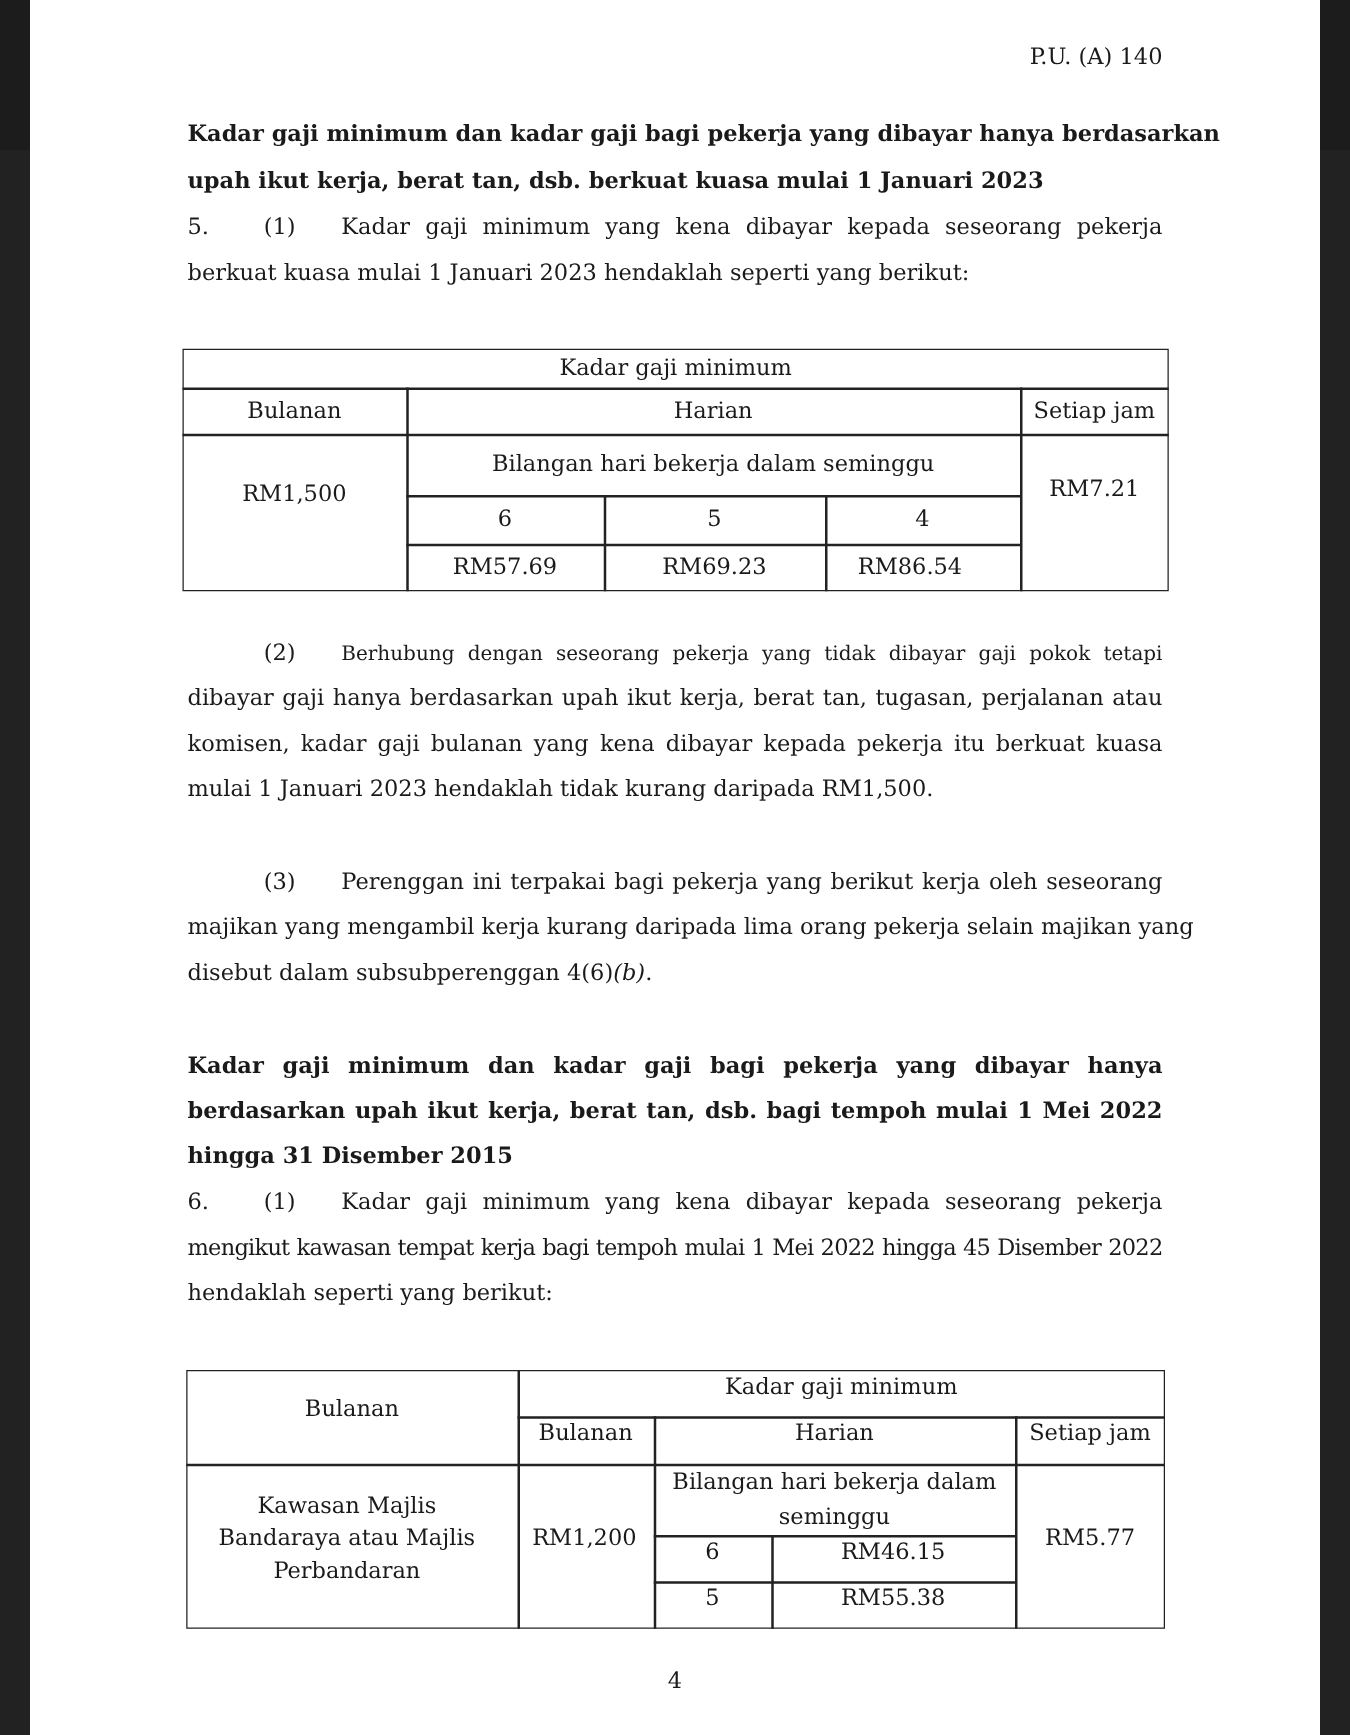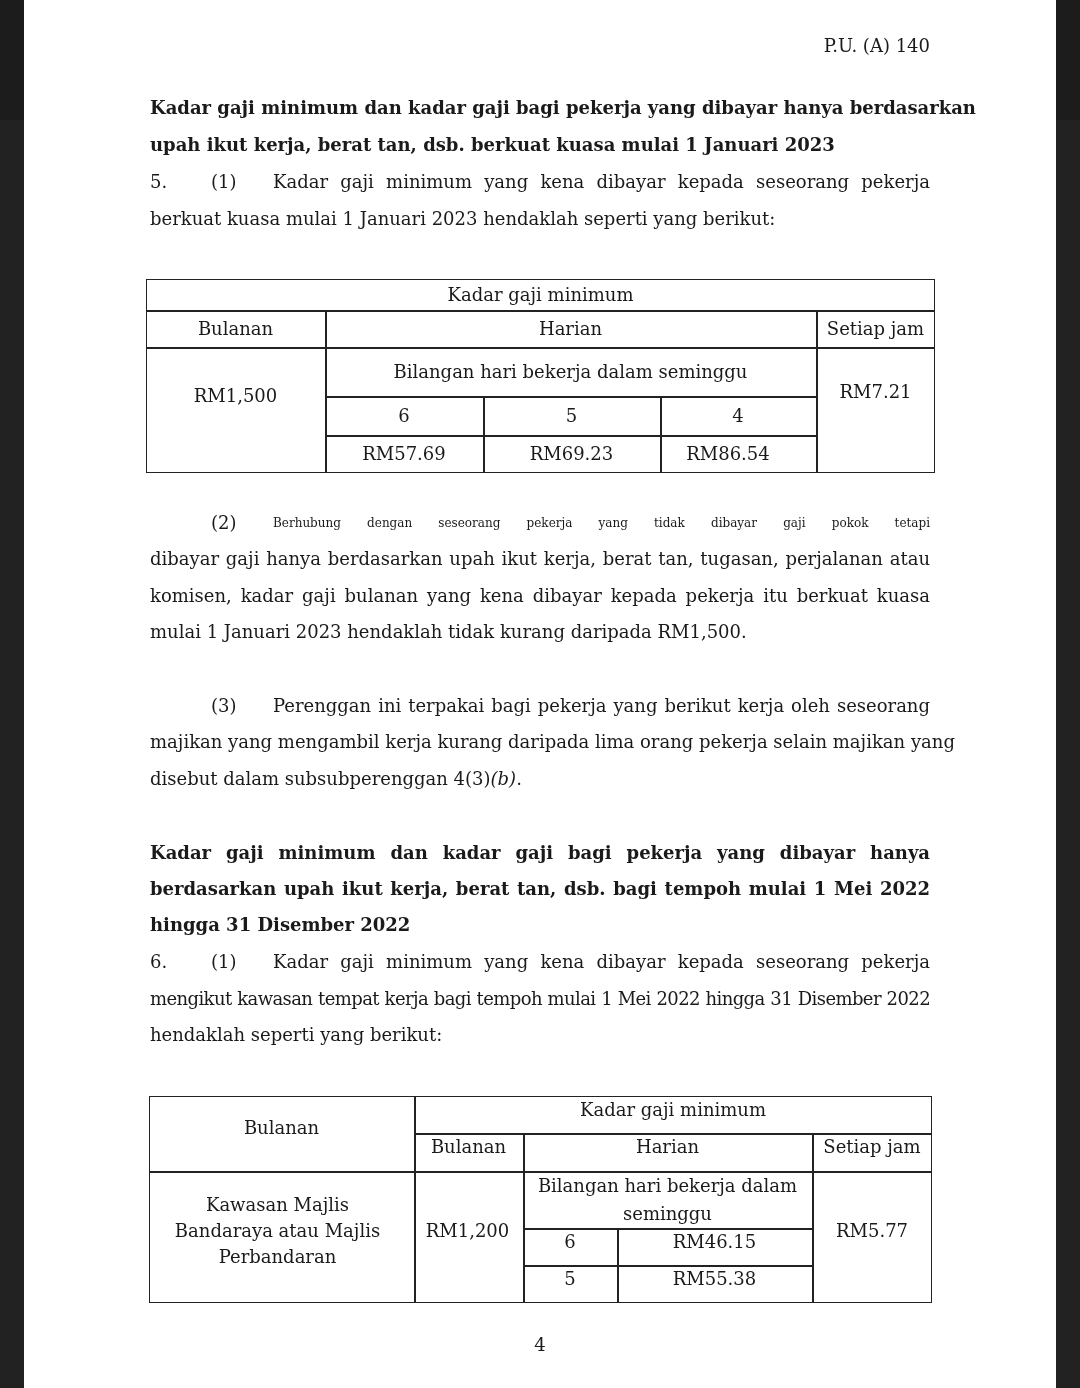--- a/index.html
+++ b/index.html
@@ -63,38 +63,38 @@
     <div class="cell" style="left:816px;top:347px;width:119px;height:90px">RM7.21</div>
     <div class="cell" style="left:325px;top:396px;width:158px;height:39px">6</div>
     <div class="cell" style="left:483px;top:396px;width:177px;height:39px">5</div>
     <div class="cell" style="left:660px;top:396px;width:156px;height:39px">4</div>
     <div class="cell" style="left:325px;top:435px;width:158px;height:38px">RM57.69</div>
     <div class="cell" style="left:483px;top:435px;width:177px;height:38px">RM69.23</div>
     <div class="cell" style="left:660px;top:435px;width:136px;height:38px">RM86.54</div>
   </div>
 
   <div class="abs" style="left:211px;top:512px;font-size:18px;line-height:22px">(2)</div>
-  <div class="abs just" style="left:273px;top:512px;width:657px;font-size:12px;line-height:22px;white-space:nowrap">Berhubung dengan seseorang pekerja yang tidak dibayar gaji pokok tetapi</div>
+  <div class="abs just" style="left:273px;top:512px;width:657px;font-size:16px;line-height:22px;white-space:nowrap">Berhubung dengan seseorang pekerja yang tidak dibayar gaji pokok tetapi</div>
   <div class="line just" style="top:548px">dibayar gaji hanya berdasarkan upah ikut kerja, berat tan, tugasan, perjalanan atau</div>
   <div class="line just" style="top:585px">komisen, kadar gaji bulanan yang kena dibayar kepada pekerja itu berkuat kuasa</div>
   <div class="line" style="top:621px">mulai 1 Januari 2023 hendaklah tidak kurang daripada RM1,500.</div>
 
   <div class="abs" style="left:211px;top:695px;font-size:18px;line-height:22px">(3)</div>
   <div class="abs just" style="left:273px;top:695px;width:657px;font-size:18px;line-height:22px;white-space:nowrap">Perenggan ini terpakai bagi pekerja yang berikut kerja oleh seseorang</div>
   <div class="line just" style="top:731px">majikan yang mengambil kerja kurang daripada lima orang pekerja selain majikan yang</div>
-  <div class="line" style="top:768px"><span>disebut dalam subsubperenggan 4(3)</span><i>(b)</i><span>.</span></div>
+  <div class="line" style="top:768px"><span>disebut dalam subsubperenggan 4(6)</span><i>(b)</i><span>.</span></div>
 
   <div class="line just b" style="top:842px">Kadar gaji minimum dan kadar gaji bagi pekerja yang dibayar hanya</div>
   <div class="line just b" style="top:878px">berdasarkan upah ikut kerja, berat tan, dsb. bagi tempoh mulai 1 Mei 2022</div>
-  <div class="line b" style="top:914px">hingga 31 Disember 2022</div>
+  <div class="line b" style="top:914px">hingga 31 Disember 2015</div>
 
   <div class="abs" style="left:150px;top:951px;font-size:18px;line-height:22px">6.</div>
   <div class="abs" style="left:211px;top:951px;font-size:18px;line-height:22px">(1)</div>
   <div class="abs just" style="left:273px;top:951px;width:657px;font-size:18px;line-height:22px;white-space:nowrap">Kadar gaji minimum yang kena dibayar kepada seseorang pekerja</div>
-  <div class="line just" style="top:988px;letter-spacing:-0.6px">mengikut kawasan tempat kerja bagi tempoh mulai 1 Mei 2022 hingga 31 Disember 2022</div>
+  <div class="line just" style="top:988px;letter-spacing:-0.6px">mengikut kawasan tempat kerja bagi tempoh mulai 1 Mei 2022 hingga 45 Disember 2022</div>
   <div class="line" style="top:1024px">hendaklah seperti yang berikut:</div>
 
   <div>
     <div class="tbl" style="left:149px;top:1096px;width:783px;height:207px"></div>
     <div class="hl" style="left:414px;top:1133px;width:518px"></div>
     <div class="hl" style="left:149px;top:1171px;width:783px"></div>
     <div class="hl" style="left:523px;top:1228px;width:289px"></div>
     <div class="hl" style="left:523px;top:1265px;width:289px"></div>
     <div class="vl" style="left:414px;top:1096px;height:207px"></div>
     <div class="vl" style="left:523px;top:1133px;height:170px"></div>

